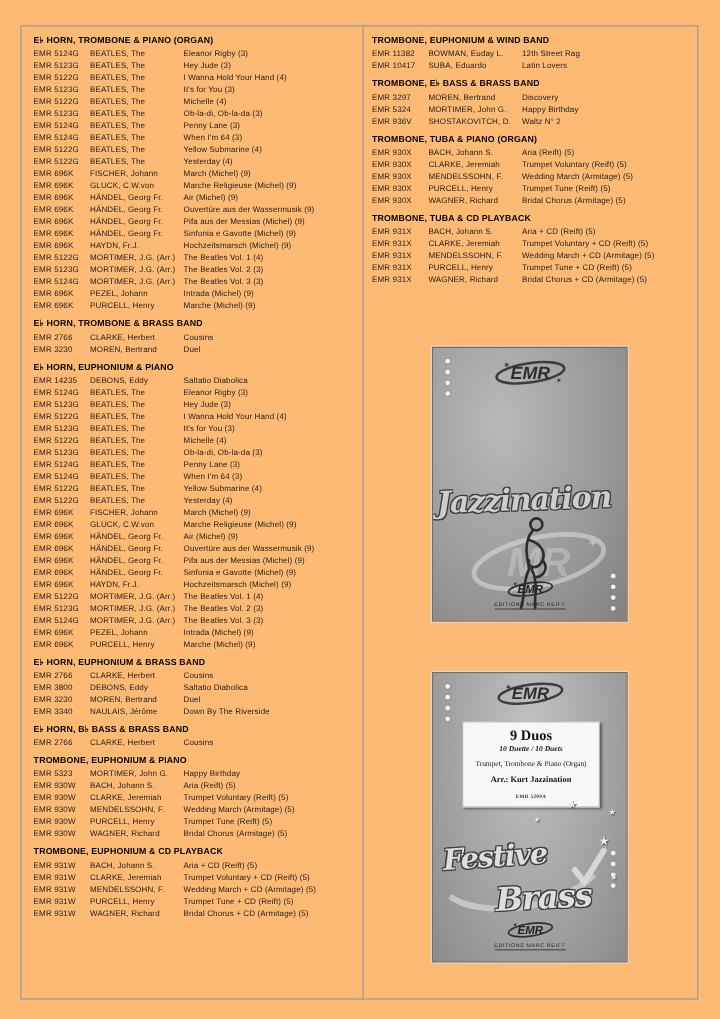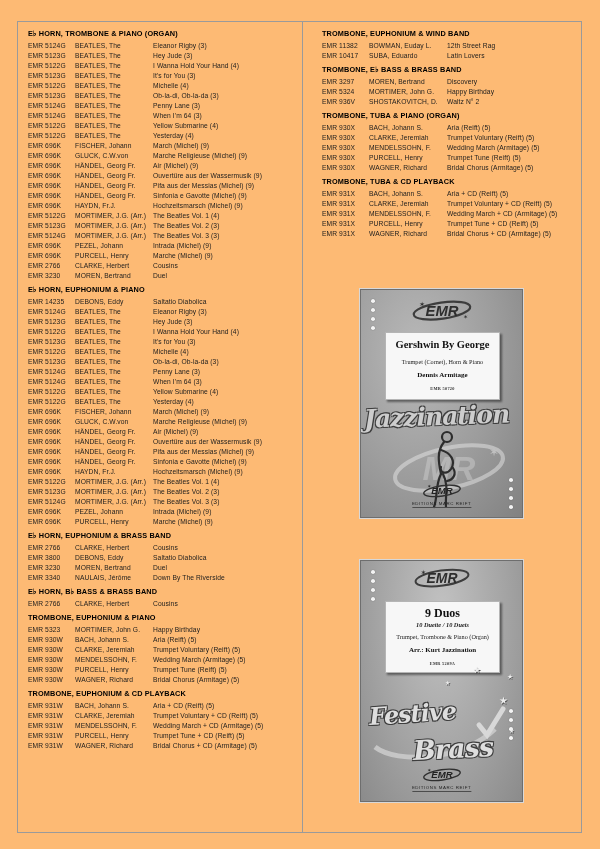--- a/index.html
+++ b/index.html
@@ -9,21 +9,21 @@
 
   
   .frame { position:absolute; left:17px; top:21px; width:565px; height:812px;
            border:1.5px solid #9a9a9a; }
   .divider { position:absolute; left:302px; top:21px; width:1px; height:812px;
              background:#9a9a9a; }
 
   
   .col { position:absolute; top:29px; }
   #left-col  { left:28px;  width:264px; }
-  #right-col { left:322px; width:266px; }
+  #right-col { left:310px; width:266px; }
 
   .sec-heading { font-size:7.3px; font-weight:bold; color:#000; letter-spacing:.15px;
                  line-height:9px; margin-top:4.5px; margin-bottom:2.5px; white-space:nowrap; }
   .col > .sec-heading:first-child { margin-top:0; }
   .row { display:flex; line-height:10px; white-space:nowrap; }
   .row span { display:block; font-size:6.7px; color:#1c1c1c; letter-spacing:.1px; }
   .c-code { width:47px; flex:none; }
   .c-composer { width:78px; flex:none; }
   .c-title { flex:1; }
 
@@ -196,20 +196,21 @@
       <div class="row">
         <span class="c-code">EMR 696K</span>
         <span class="c-composer">PEZEL, Johann</span>
         <span class="c-title">Intrada (Michel) (9)</span>
       </div>
       <div class="row">
         <span class="c-code">EMR 696K</span>
         <span class="c-composer">PURCELL, Henry</span>
         <span class="c-title">Marche (Michel) (9)</span>
       </div>
+      <div class="sec-heading">E♭ HORN, TROMBONE &amp; BRASS BAND</div>
       <div class="row">
         <span class="c-code">EMR 2766</span>
         <span class="c-composer">CLARKE, Herbert</span>
         <span class="c-title">Cousins</span>
       </div>
       <div class="row">
         <span class="c-code">EMR 3230</span>
         <span class="c-composer">MOREN, Bertrand</span>
         <span class="c-title">Duel</span>
       </div>
@@ -512,26 +513,20 @@
 
     <div class="emr-logo top">
       <svg width="62" height="26" viewBox="0 0 100 42">
         <ellipse cx="50" cy="22" rx="46" ry="13" fill="none" stroke="#3d3d3d" stroke-width="3.5" transform="rotate(-8 50 22)"></ellipse>
         <text x="50" y="30" text-anchor="middle" font-family="Liberation Sans, sans-serif" font-size="24" font-weight="bold" font-style="italic" fill="#2e2e2e">EMR</text>
         <text x="13" y="16" font-size="12" fill="#2e2e2e">✶</text>
         <text x="84" y="36" font-size="10" fill="#2e2e2e">✶</text>
       </svg>
     </div>
 
-    <div class="infobox">
-      <div class="cv-title">Gershwin By George</div>
-      <div class="cv-instr">Trumpet (Cornet), Horn &amp; Piano</div>
-      <div class="cv-author">Dennis Armitage</div>
-      <div class="cv-code">EMR 50720</div>
-    </div>
 
     <div id="jazz-script" class="series-script">Jazzination</div>
 
     <svg class="watermark" viewBox="0 0 120 60">
       <ellipse cx="60" cy="30" rx="55" ry="20" fill="none" stroke="#e6e6e6" stroke-width="4" transform="rotate(-12 60 30)"></ellipse>
       <text x="60" y="42" text-anchor="middle" font-family="Liberation Sans, sans-serif" font-size="34" font-weight="bold" font-style="italic" fill="#dcdcdc" opacity="0.75">MR</text>
       <text x="100" y="18" font-size="12" fill="#eee">✶</text>
     </svg>
 
     <svg class="figure-wrap" viewBox="0 0 95 82">

